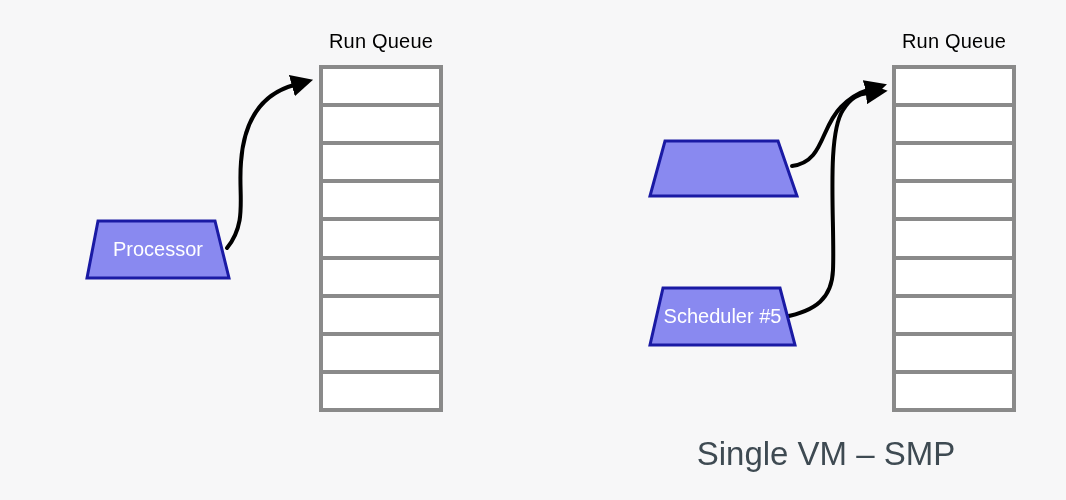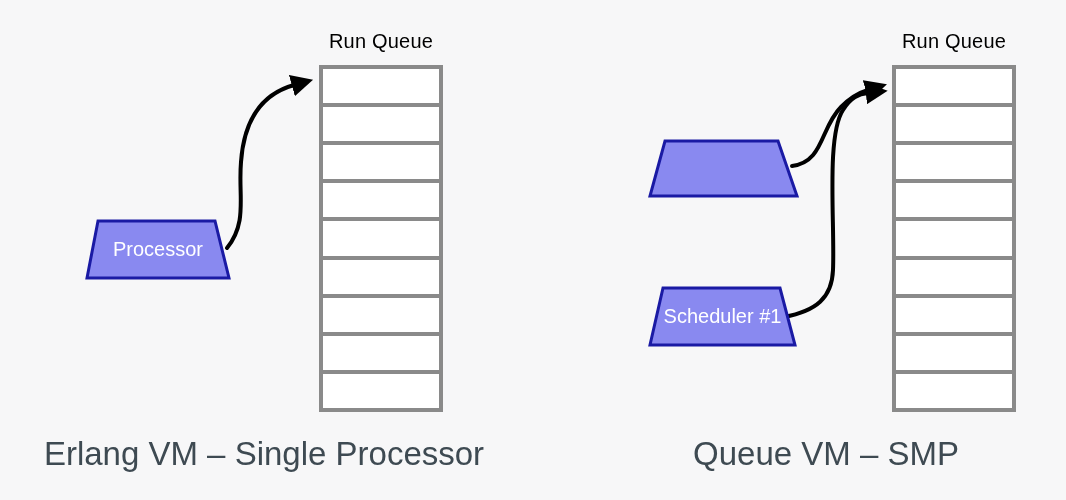--- a/index.html
+++ b/index.html
@@ -105,34 +105,33 @@
       <div class="slot"></div>
       <div class="slot"></div>
       <div class="slot"></div>
       <div class="slot"></div>
       <div class="slot"></div>
       <div class="slot"></div>
     </div>
 
   <div class="sched-label" style="left:87px; top:221px; width:142px; height:57px;">Processor</div>
 
-  <div class="caption" style="left:19px; top:432px; width:490px;">Erlang VM – Single Processor</div>
 
   <div class="queue-title" style="left:892px; top:26px; width:124px;">Run Queue</div>
 
   <div class="run-queue" style="left:892px; top:65px; width:124px; height:347px;">
       <div class="slot"></div>
       <div class="slot"></div>
       <div class="slot"></div>
       <div class="slot"></div>
       <div class="slot"></div>
       <div class="slot"></div>
       <div class="slot"></div>
       <div class="slot"></div>
       <div class="slot"></div>
     </div>
 
 
-  <div class="sched-label" style="left:650px; top:288px; width:145px; height:57px;">Scheduler #1</div>
+  <div class="sched-label" style="left:650px; top:288px; width:145px; height:57px;">Scheduler #5</div>
 
-  <div class="caption" style="left:601px; top:432px; width:450px;">Queue VM – SMP</div>
+  <div class="caption" style="left:601px; top:432px; width:450px;">Single VM – SMP</div>
 
 </div>
 
 </body></html>

